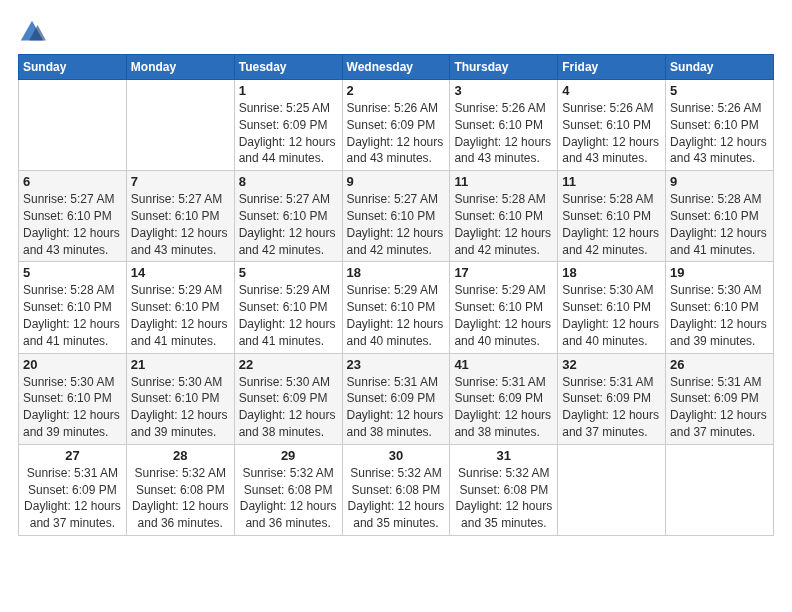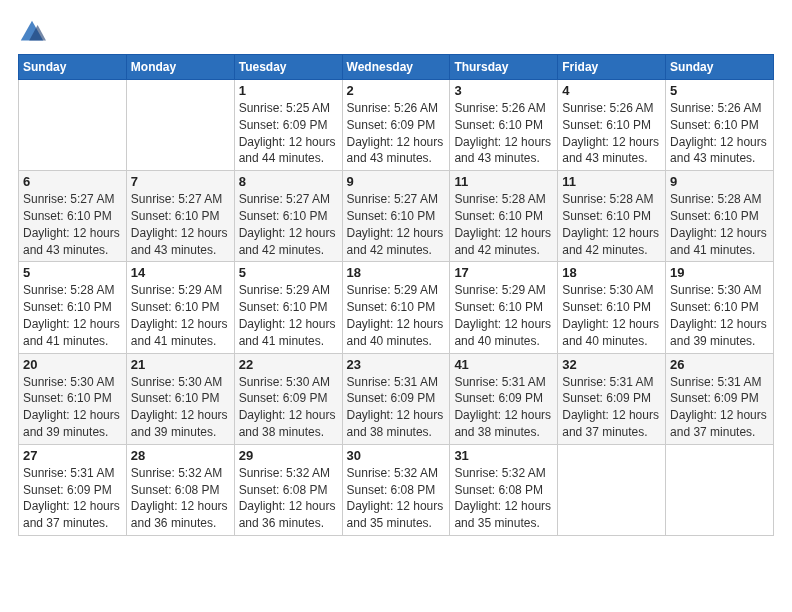--- a/index.html
+++ b/index.html
@@ -71,20 +71,21 @@
       border: 1px solid #ccc;
       vertical-align: top;
       padding: 3px 4px;
       font-size: 10px;
       color: #333;
       background: #fff;
       height: 88px;
     }
     .calendar tr:last-child td {
       height: 80px;
+      text-align: center;
     }
     .day-num {
       font-size: 13px;
       font-weight: bold;
       color: #222;
       display: block;
       margin-bottom: 2px;
     }
     .day-info {
       font-size: 12px;

